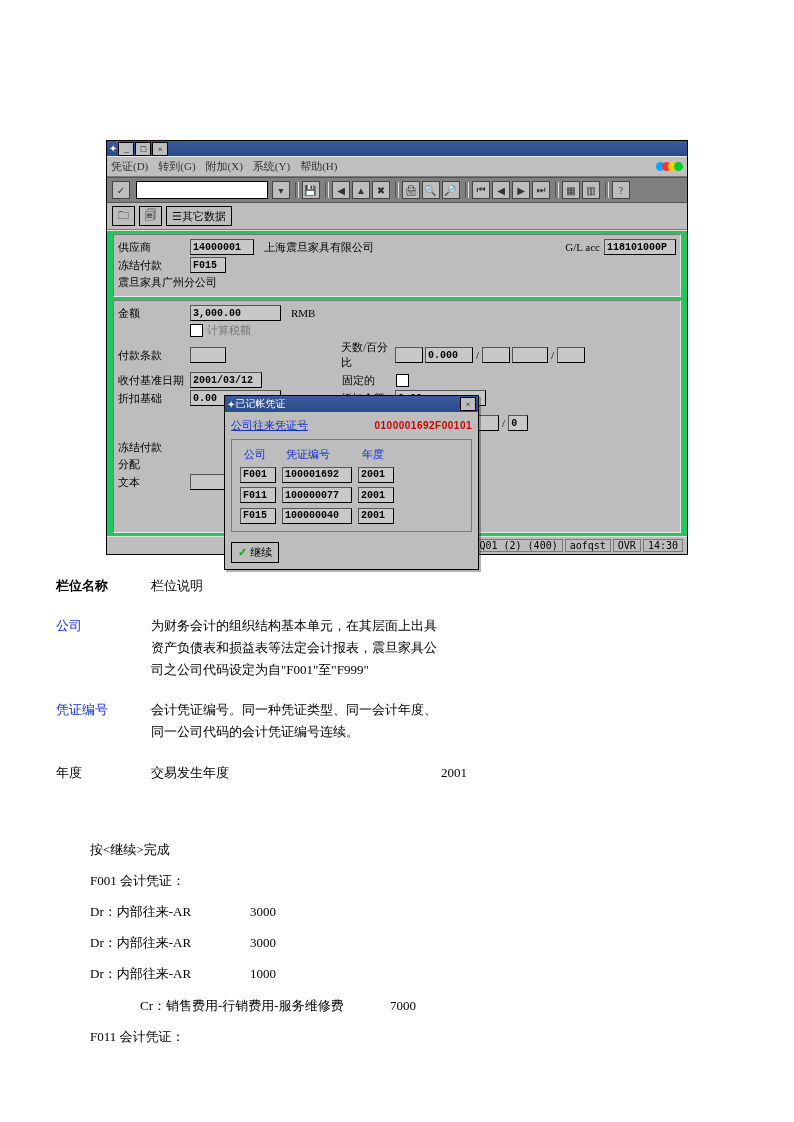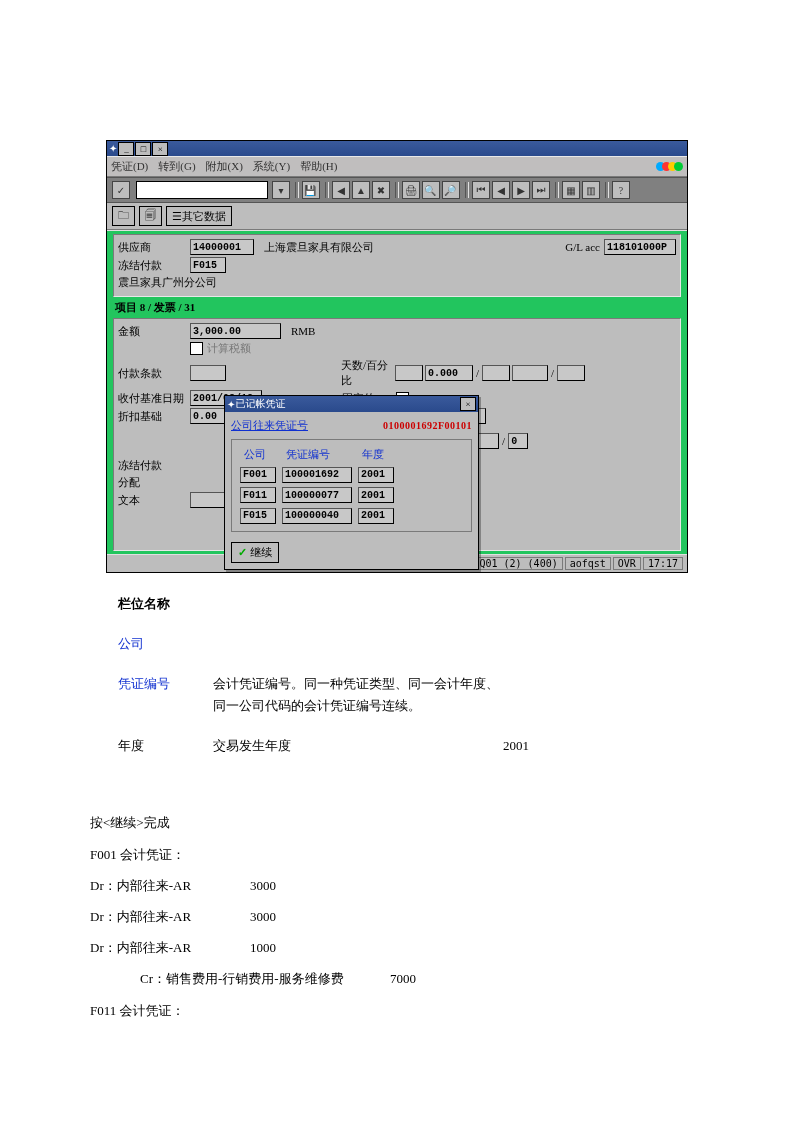--- a/index.html
+++ b/index.html
@@ -29,32 +29,32 @@
 .txt { font-size:11px; margin-left:10px; }
 .hd { font-weight:bold; font-size:11px; padding:2px 0; }
 .chk { width:11px; height:11px; border:1px solid #000; background:#fff; margin-right:4px; }
 .gray { color:#777; }
 
 
 .modal { position:absolute; left:117px; top:254px; width:253px; background:#BDBDBD; border:1px solid #000; box-shadow:2px 2px 0 rgba(0,0,0,.3); }
 .mtb { height:14px; background:linear-gradient(#3A5A9C,#2a4a8c); color:#fff; font-size:10px; padding:1px 2px; display:flex; align-items:center; }
 .modal .body { padding:6px; }
 .modal .link { color:#1030D0; font-size:11px; text-decoration:underline; }
-.modal .val { color:#C00; font-family:Liberation Serif, serif; font-weight:bold; font-size:10px; letter-spacing:0.5px; }
+.modal .val { color:#C00; font-family:Liberation Sans, sans-serif; font-weight:bold; font-size:10px; letter-spacing:0.5px; }
 .mtbl { margin-top:6px; border:1px solid #7A7A7A; background:#BDBDBD; padding:4px; }
 .mtbl th { color:#1030D0; font-size:11px; font-weight:normal; padding:1px 6px; text-align:left; }
 .mtbl td { padding:1px 2px; }
 .okbtn { margin-top:10px; border:1px solid #000; background:#BDBDBD; padding:2px 6px; display:inline-flex; align-items:center; font-size:11px; }
 .okbtn .ck { color:#0A0; font-weight:bold; margin-right:3px; }
 
 .sb { background:#BDBDBD; border-top:1px solid #E0E0E0; padding:2px 4px; display:flex; justify-content:flex-end; font-size:10px; font-family:monospace; }
 .sb span { border:1px solid #7A7A7A; padding:0 4px; margin-left:2px; background:#BDBDBD; }
 
 
-.doc { margin:20px 0 0 118px; width:600px; font-size:13px; line-height:1.7; }
+.doc { margin:20px 0 0 56px; width:600px; font-size:13px; line-height:1.7; }
 .cols { display:flex; margin-bottom:18px; }
 .c1 { width:95px; font-weight:bold; }
 .c2 { width:290px; }
 .c3 { width:200px; font-weight:bold; }
 .crow { display:flex; margin-bottom:18px; font-size:13px; }
 .crow .c1 { color:#1030D0; font-weight:normal; }
 .crow .c2, .crow .c3 { font-weight:normal; }
 .below { margin:50px 0 0 90px; font-size:13px; line-height:2.4; }
 .je { font-family:"SimSun"; }
 .je span.a { display:inline-block; width:160px; }
@@ -126,21 +126,20 @@
         <span class="in" style="width:66px;margin-left:4px">118101000P</span>
       </div>
       <div class="row">
         <span class="lbl">冻结付款</span>
         <span class="in" style="width:30px">F015</span>
       </div>
       <div class="row">
             <span>震旦家具广州分公司</span>
           </div>
     </div>
-    <div style="padding:0 8px"><span class="hd">项目 8 / 发票 / 31</span></div>
     <div class="box" style="padding-bottom:40px">
       <div class="row">
         <span class="lbl">金额</span>
         <span class="in" style="width:85px">3,000.00</span>
         <span class="txt">RMB</span>
       </div>
       <div class="row">
         <span class="lbl"></span>
         <span class="chk"></span>
         <span class="gray">计算税额</span>
@@ -190,21 +189,21 @@
           </div>
       <div class="row">
             <span class="lbl">文本</span>
             <span class="in" style="width:240px"></span>
           </div>
     </div>
     <div class="sb">
       <span>Q01 (2) (400)</span>
       <span>aofqst</span>
       <span>OVR</span>
-      <span>17:17</span>
+      <span>14:30</span>
     </div>
   </div>
 
   <div class="modal">
     <div class="mtb">
       <span>✦</span>
       <span>已记帐凭证</span>
       <div class="wc" style="margin-left:auto">×</div>
     </div>
     <div class="body">
@@ -242,23 +241,25 @@
             <span class="ck">✓</span>
             <span>继续</span>
           </div>
     </div>
   </div>
 </div>
 
 <div class="doc">
   <div class="cols">
     <div class="c1">栏位名称</div>
+    <div class="c2">栏位说明</div>
   </div>
   <div class="crow">
     <div class="c1">公司</div>
+    <div class="c2">为财务会计的组织结构基本单元，在其层面上出具资产负债表和损益表等法定会计报表，震旦家具公司之公司代码设定为自"F001"至"F999"</div>
   </div>
   <div class="crow">
     <div class="c1">凭证编号</div>
     <div class="c2">会计凭证编号。同一种凭证类型、同一会计年度、同一公司代码的会计凭证编号连续。</div>
   </div>
   <div class="crow">
     <div class="c1" style="color:#000">年度</div>
     <div class="c2">交易发生年度</div>
     <div class="c3">2001</div>
   </div>

